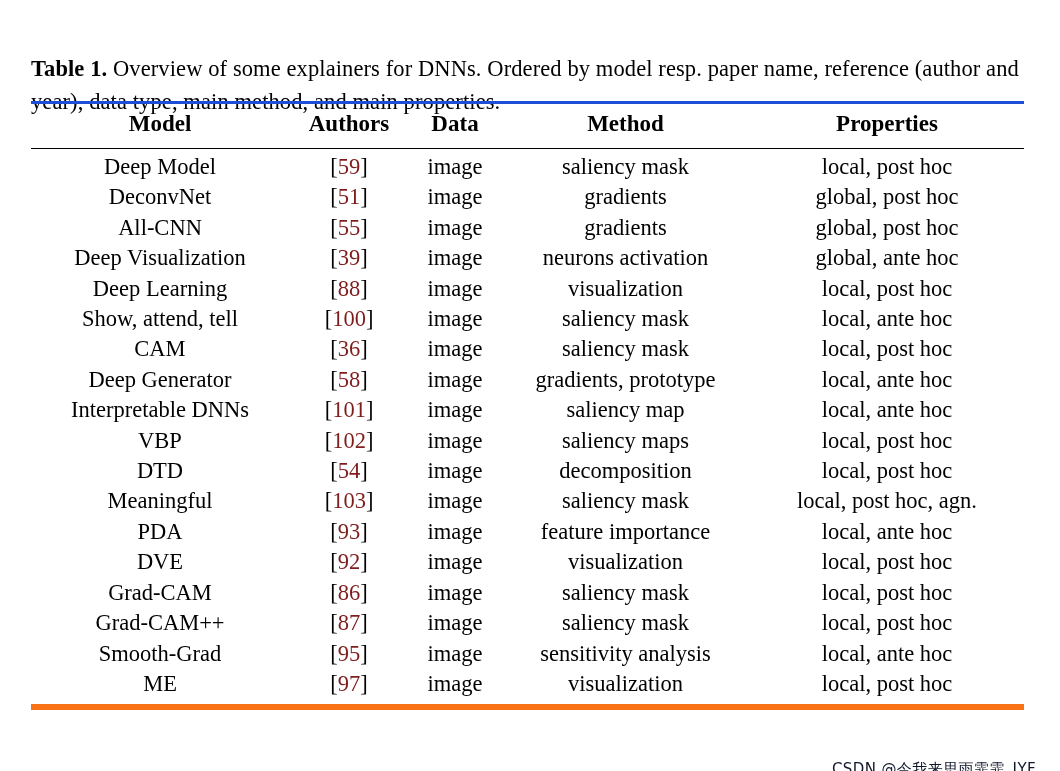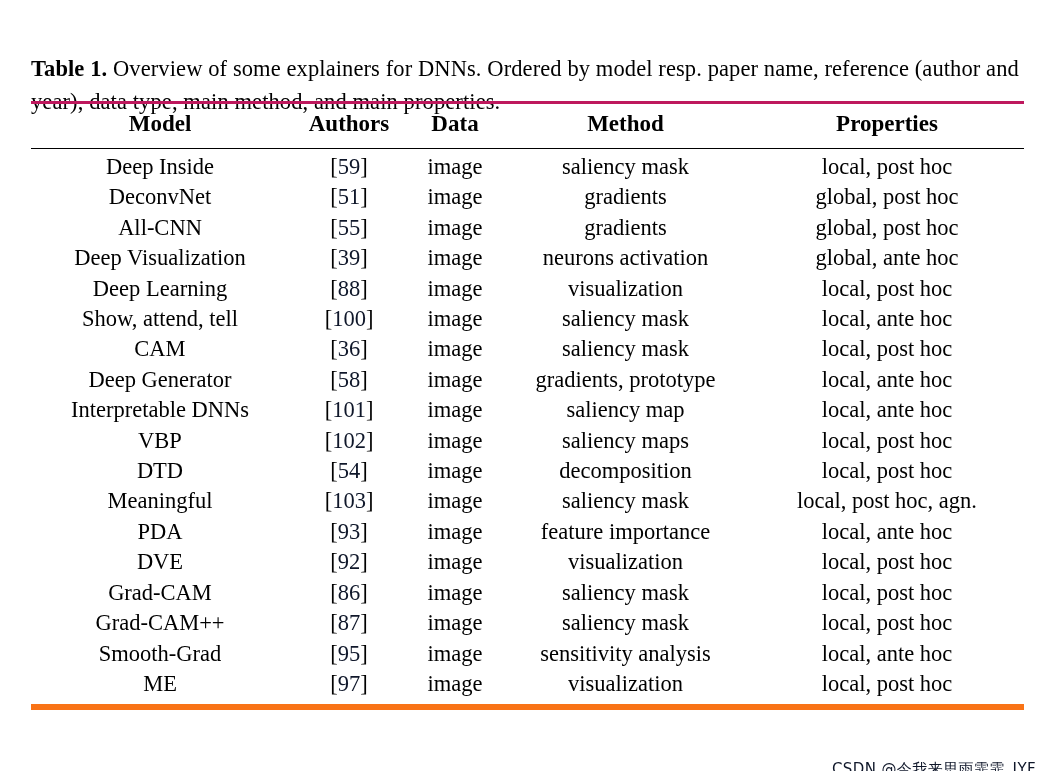--- a/index.html
+++ b/index.html
@@ -58,21 +58,21 @@
   table.tbl col.c-authors    { width: 120px; }
   table.tbl col.c-data       { width: 92px; }
   table.tbl col.c-method     { width: 249px; }
   table.tbl col.c-properties { width: 274px; }
 
   table.tbl thead th {
     font-weight: bold;
     font-size: 23px;
     text-align: center;
     padding: 5px 0 9px 0;
-    border-top: 3px solid #be185d;
+    border-top: 3px solid #1d4ed8;
     border-bottom: 1.6px solid #000;
     line-height: 30px;
     white-space: nowrap;
   }
 
   table.tbl tbody td {
     text-align: center;
     padding: 0;
     height: 30.4px;
     line-height: 30.4px;
@@ -86,21 +86,21 @@
 
   table.tbl tbody tr:last-child td {
     border-bottom: 6px solid #f97316;
     padding-bottom: 5px;
   }
 
   .ref {
     color: #000000;
   }
   .ref .refnum {
-    color: #0f172a;
+    color: #7f1d1d;
   }
 
   
   .watermark {
     position: absolute;
     right: 24px;
     bottom: 8px;
     font-family: "DejaVu Sans", "Liberation Sans", sans-serif;
     font-size: 15px;
     color: #0f172a;
@@ -130,21 +130,21 @@
         <tr>
           <th>Model</th>
           <th>Authors</th>
           <th>Data</th>
           <th>Method</th>
           <th>Properties</th>
         </tr>
       </thead>
       <tbody id="tbody">
           <tr>
-            <td>Deep Inside</td>
+            <td>Deep Model</td>
             <td><span class="ref">[<span class="refnum">59</span>]</span></td>
             <td>image</td>
             <td>saliency mask</td>
             <td>local, post hoc</td>
           </tr>
           <tr>
             <td>DeconvNet</td>
             <td><span class="ref">[<span class="refnum">51</span>]</span></td>
             <td>image</td>
             <td>gradients</td>

